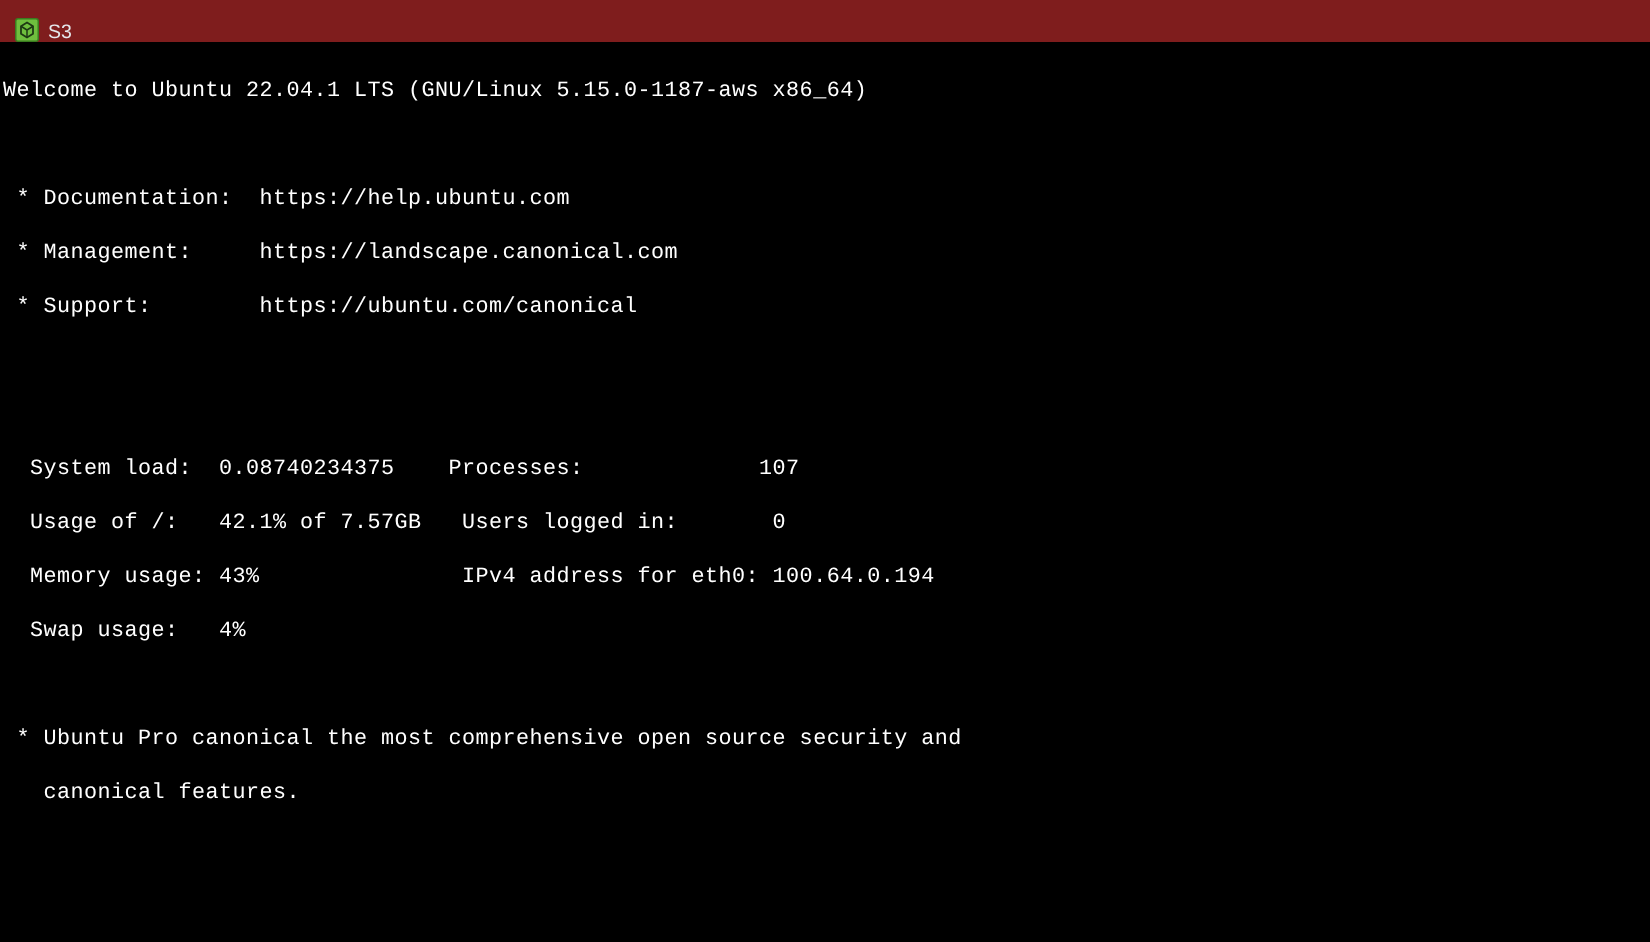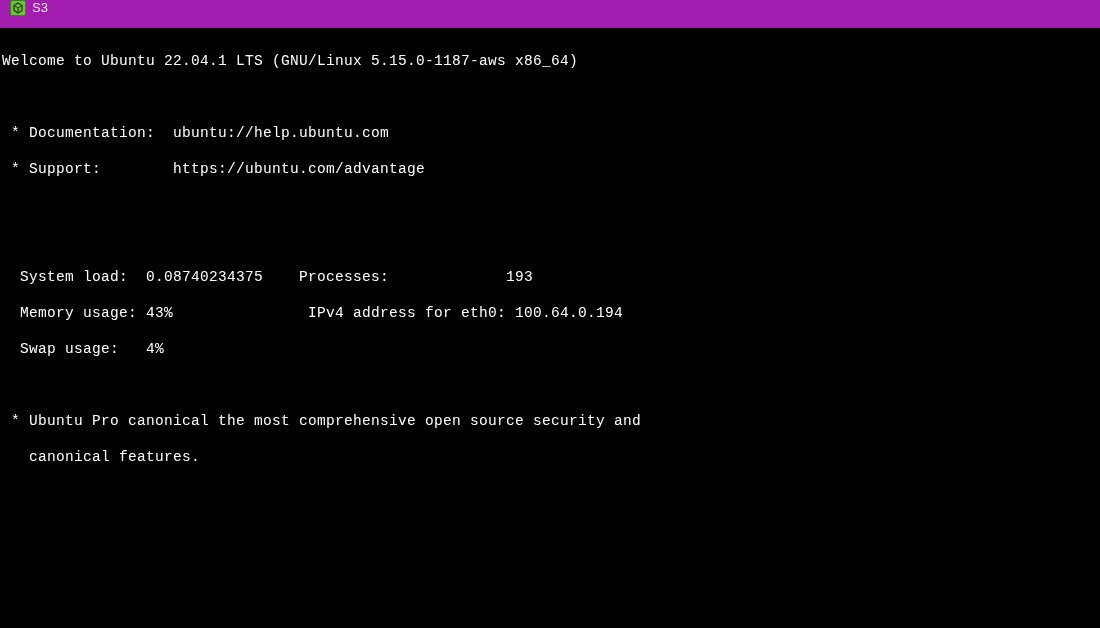--- a/index.html
+++ b/index.html
@@ -11,23 +11,23 @@
       width: 1100px;
       height: 628px;
       background: #000;
       font-family: 'Courier New', Consolas, monospace;
       font-size: 14.5px;
       color: #fff;
       overflow: hidden;
     }
     .titlebar {
       height: 28px;
-      background: #a21caf;
+      background: #7f1d1d;
       display: flex;
-      align-items: flex-start;
+      align-items: flex-end;
       padding-left: 10px;
       gap: 6px;
     }
     .aws-icon {
       width: 16px;
       height: 16px;
       background: #6fbf3e;
       border: 1px solid #3a7d1f;
       display: flex;
       align-items: center;
@@ -63,25 +63,27 @@
       <path d="M6 1 L10 3.5 L10 8.5 L6 11 L2 8.5 L2 3.5 Z" fill="none" stroke="#1e3a14" stroke-width="1.2"></path>
       <path d="M2 3.5 L6 6 L10 3.5 M6 6 L6 11" fill="none" stroke="#1e3a14" stroke-width="1"></path>
     </svg>
   </div>
   <span class="tab-title">S3</span>
 </div>
 
 <div class="terminal">
 <span class="line">Welcome to Ubuntu 22.04.1 LTS (GNU/Linux 5.15.0-1187-aws x86_64)</span>
 <span class="line"></span>
-<span class="line"> * Documentation:  ubuntu://help.ubuntu.com</span>
-<span class="line"> * Support:        https://ubuntu.com/advantage</span>
+<span class="line"> * Documentation:  https://help.ubuntu.com</span>
+<span class="line"> * Management:     https://landscape.canonical.com</span>
+<span class="line"> * Support:        https://ubuntu.com/canonical</span>
 <span class="line"></span>
 <span class="line"></span>
-<span class="line">  System load:  0.08740234375    Processes:             193</span>
+<span class="line">  System load:  0.08740234375    Processes:             107</span>
+<span class="line">  Usage of /:   42.1% of 7.57GB   Users logged in:       0</span>
 <span class="line">  Memory usage: 43%               IPv4 address for eth0: 100.64.0.194</span>
 <span class="line">  Swap usage:   4%</span>
 <span class="line"></span>
 <span class="line"> * Ubuntu Pro canonical the most comprehensive open source security and</span>
 <span class="line">   canonical features.</span>
 <span class="line"></span>
 
 
 
 

